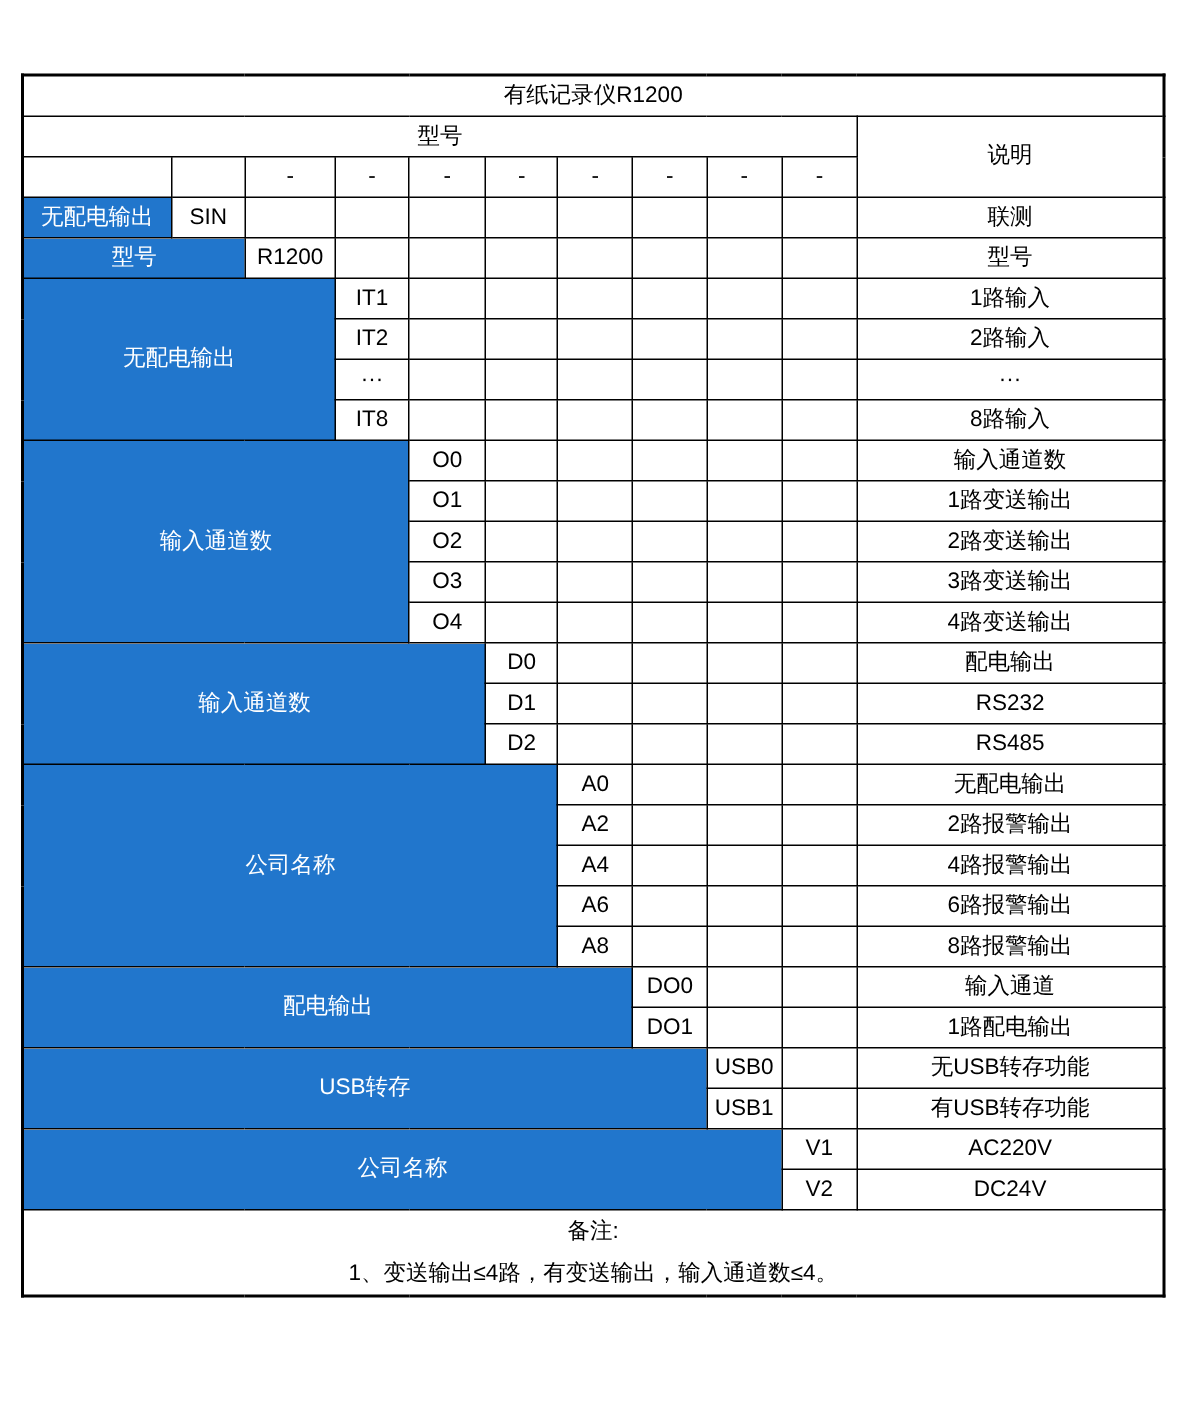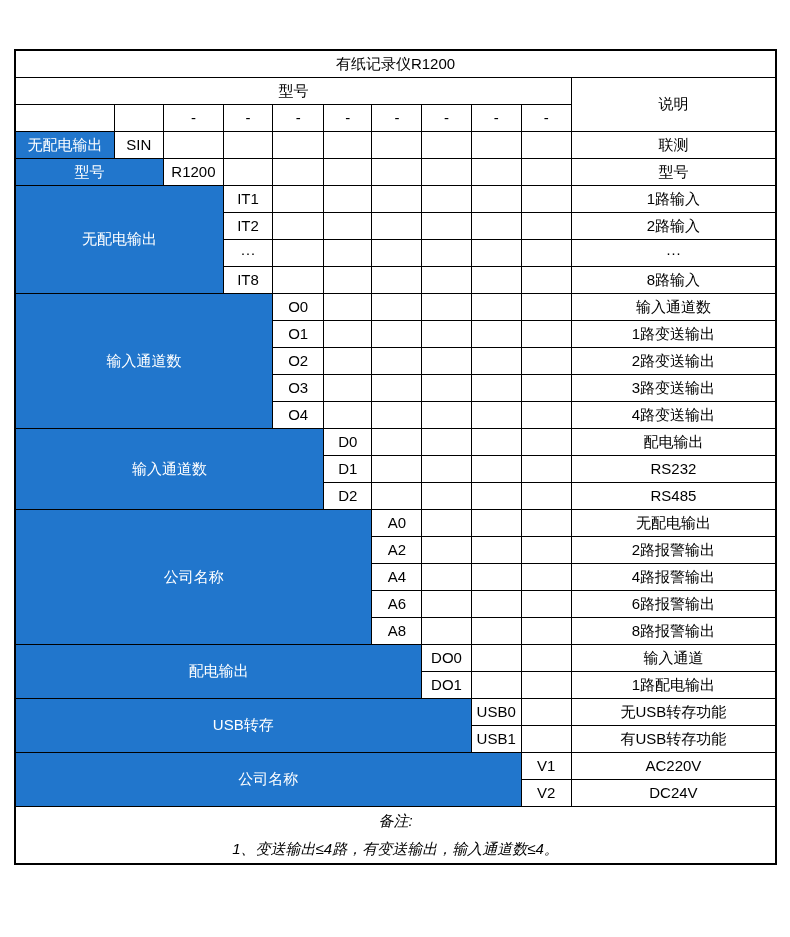--- a/index.html
+++ b/index.html
@@ -41,21 +41,20 @@
   td.cat {
     background: #2176cc;
     color: #ffffff;
   }
   td.note-cell {
     text-align: left;
     white-space: normal;
     vertical-align: middle;
     padding: 4px 6px;
     height: 58px;
-    font-style: italic;
   }
   .note-line {
     line-height: 28px;
     font-size: 15px;
   }
 </style>
 </head>
 <body>
 
 <div class="page">

